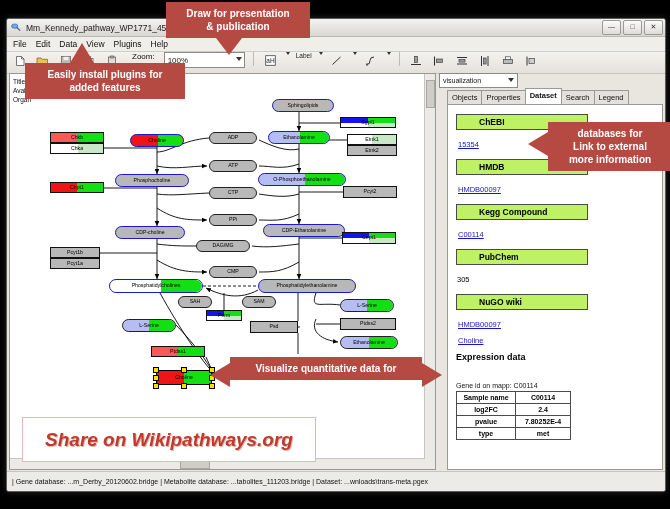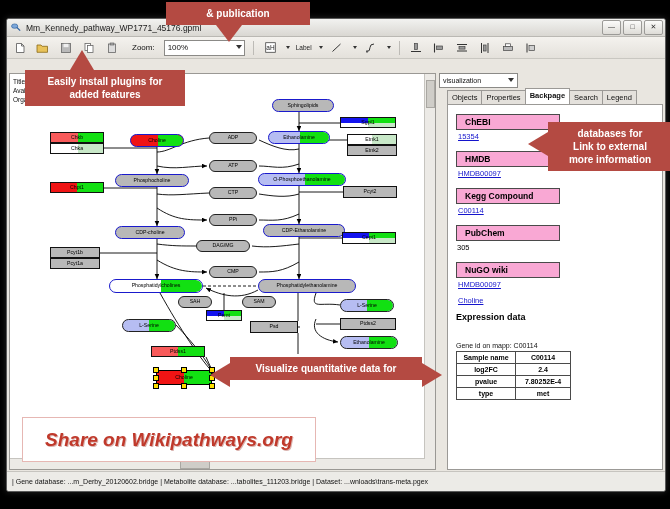--- a/index.html
+++ b/index.html
@@ -16,21 +16,21 @@
   .titlebar .ttl{font-size:8.5px;color:#1a1a1a;white-space:nowrap;overflow:hidden;}
   .wbtns{position:absolute;right:2px;top:1px;display:flex;gap:2px;}
   .wbtn{width:17px;height:13px;border:1px solid #9b9a97;border-radius:2px;
         background:linear-gradient(#fbfbfa,#dedcd7);font-size:7px;line-height:11px;text-align:center;color:#333;}
 
   .menubar{height:14px;background:#f0eee9;border-bottom:1px solid #cfcdc8;display:flex;align-items:center;
            padding-left:6px;gap:9px;}
   .menubar span{font-size:8.5px;color:#111;}
 
   .toolbar{height:21px;background:linear-gradient(#f4f2ee,#e4e1db);border-bottom:1px solid #c9c7c1;
-           display:flex;align-items:center;padding-left:4px;gap:6px;position:relative;}
+           display:flex;align-items:flex-start;padding-left:4px;gap:6px;position:relative;}
   .tbtn{width:15px;height:15px;border:1px solid transparent;display:flex;align-items:center;justify-content:center;}
   .tbtn svg{display:block;}
   .zlabel{font-size:8px;color:#111;margin-left:6px;margin-right:3px;}
   .zcombo{width:76px;height:14px;background:#fff;border:1px solid #8b8a87;display:flex;align-items:center;
           font-size:8px;padding-left:3px;color:#111;position:relative;}
   .zcombo .arw{position:absolute;right:2px;top:4px;width:0;height:0;border-left:3px solid transparent;
                border-right:3px solid transparent;border-top:4px solid #333;}
   .sep{width:1px;height:14px;background:#bdbbb6;margin:0 2px;}
   .ddarw{width:0;height:0;border-left:2.5px solid transparent;border-right:2.5px solid transparent;
          border-top:3.5px solid #333;margin-left:1px;}
@@ -47,22 +47,22 @@
   .vizcombo{width:74px;height:13px;background:#fff;border:1px solid #8b8a87;font-size:7px;color:#111;
             display:flex;align-items:center;padding-left:3px;position:relative;margin-bottom:3px;}
   .vizcombo .arw{position:absolute;right:3px;top:4px;width:0;height:0;border-left:3px solid transparent;
                  border-right:3px solid transparent;border-top:4px solid #333;}
   .tabrow{display:flex;align-items:flex-end;height:13px;margin-left:8px;}
   .tab{font-size:7.5px;padding:1px 4px 1px 4px;border:1px solid #9b9996;border-bottom:none;background:#e4e1dc;
        color:#111;margin-right:-1px;height:11px;line-height:11px;}
   .tab.active{background:#fff;font-weight:bold;height:13px;line-height:12px;position:relative;z-index:2;}
   .bpbox{flex:1;background:#fff;border:1px solid #9b9996;margin-left:8px;overflow:hidden;position:relative;
          padding:6px 0 0 8px;}
-  .dbhdr{display:inline-block;min-width:86px;border:1px solid #4a4a4a;background:#f9a8d4;
-         font-size:8.5px;font-weight:bold;color:#000;padding:2px 8px;margin-bottom:2px;}
+  .dbhdr{display:inline-block;min-width:86px;border:1px solid #4a4a4a;background:#bef264;
+         font-size:8.5px;font-weight:bold;color:#000;padding:2px 22px;margin-bottom:10px;}
   .dblink{font-size:7.5px;color:#1414cc;text-decoration:underline;display:block;margin:0 0 7px 2px;}
   .dbplain{font-size:7.5px;color:#000;display:block;margin:0 0 7px 1px;}
   .exptitle{font-size:9px;font-weight:bold;color:#000;margin:3px 0 20px 0;}
   .geneid{font-size:7px;color:#111;margin-bottom:2px;}
   table.expr{border-collapse:collapse;}
   table.expr td{border:1px solid #4a4a4a;font-size:7px;text-align:center;padding:2px 3px;color:#000;background:#fff;
                 font-weight:bold;}
   table.expr td.k{min-width:52px;}
   table.expr td.v{min-width:48px;}
 
@@ -108,20 +108,28 @@
         <path d="M6.5 6 L10 9.5" stroke="#2b5f9e" stroke-width="1.2" fill="none"></path>
       </svg>
       <div class="ttl">Mm_Kennedy_pathway_WP1771_45176.gpml</div>
       <div class="wbtns">
         <div class="wbtn">—</div>
         <div class="wbtn">□</div>
         <div class="wbtn">✕</div>
       </div>
     </div>
 
+    <div class="menubar">
+      <span>File</span>
+      <span>Edit</span>
+      <span>Data</span>
+      <span>View</span>
+      <span>Plugins</span>
+      <span>Help</span>
+    </div>
 
     <div class="toolbar">
       <div class="tbtn">
         <svg width="12" height="12" viewBox="0 0 12 12">
             <path d="M2.5 1.5h5l2.5 2.5v6.5h-7.5z" fill="#fff" stroke="#555" stroke-width=".8"></path>
             <path d="M7.5 1.5v2.5h2.5" fill="none" stroke="#555" stroke-width=".8"></path>
           </svg>
       </div>
       <div class="tbtn">
         <svg width="13" height="12" viewBox="0 0 13 12">
@@ -456,21 +464,21 @@
 
       <div class="sidepanel">
         <div class="vizcombo">
           <span>visualization</span>
           <i class="arw"></i>
         </div>
 
         <div class="tabrow">
           <div class="tab">Objects</div>
           <div class="tab">Properties</div>
-          <div class="tab active">Backpage</div>
+          <div class="tab active">Dataset</div>
           <div class="tab">Search</div>
           <div class="tab">Legend</div>
         </div>
 
         <div class="bpbox">
           <div class="dbhdr">ChEBI</div>
           <a class="dblink">15354</a>
 
           <div class="dbhdr">HMDB</div>
           <a class="dblink">HMDB00097</a>
@@ -512,25 +520,26 @@
         </div>
       </div>
     </div>
 
     <div class="statusbar">
       <span>| Gene database: ...m_Derby_20120602.bridge | Metabolite database: ...tabolites_111203.bridge | Dataset: ...wnloads\trans-meta.pgex</span>
     </div>
   </div>
 
   <div class="callout" style="left:166px;top:2px;width:128px;">
+    <div>Draw for presentation</div>
     <div>&amp; publication</div>
     <i class="pt" style="left:50px;bottom:-17px;border-left:13px solid transparent;border-right:13px solid transparent;border-top:17px solid #b44a42;"></i>
   </div>
 
-  <div class="callout" style="left:25px;top:70px;width:144px;">
+  <div class="callout" style="left:25px;top:63px;width:144px;">
     <div>Easily install plugins for</div>
     <div>added features</div>
     <i class="pt" style="left:45px;top:-20px;border-left:12px solid transparent;border-right:12px solid transparent;border-bottom:20px solid #b44a42;"></i>
   </div>
 
   <div class="callout" style="left:548px;top:122px;width:108px;">
     <div>databases  for</div>
     <div>Link  to external</div>
     <div>more information</div>
     <i class="pt" style="left:-20px;top:10px;border-top:12px solid transparent;border-bottom:12px solid transparent;border-right:20px solid #b44a42;"></i>

